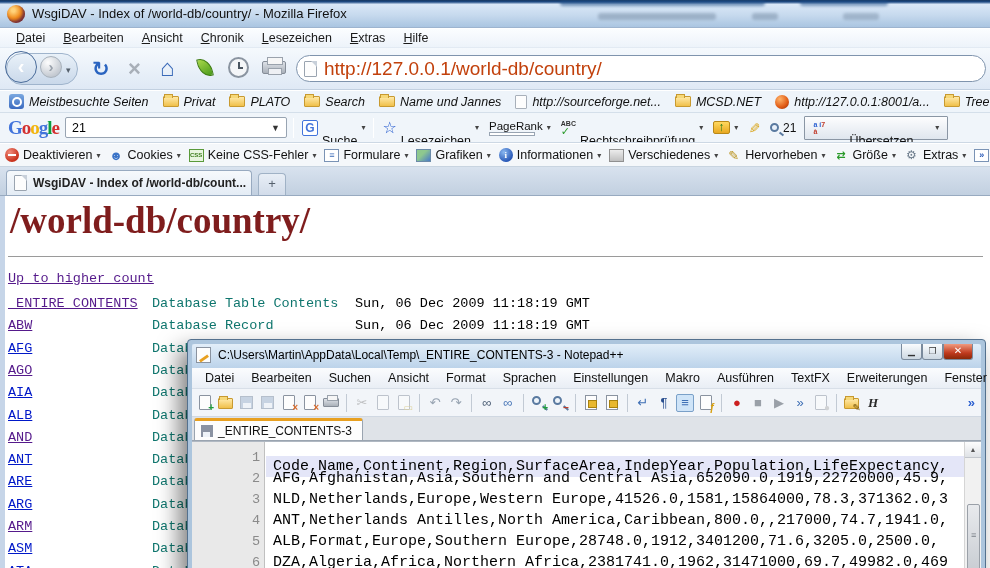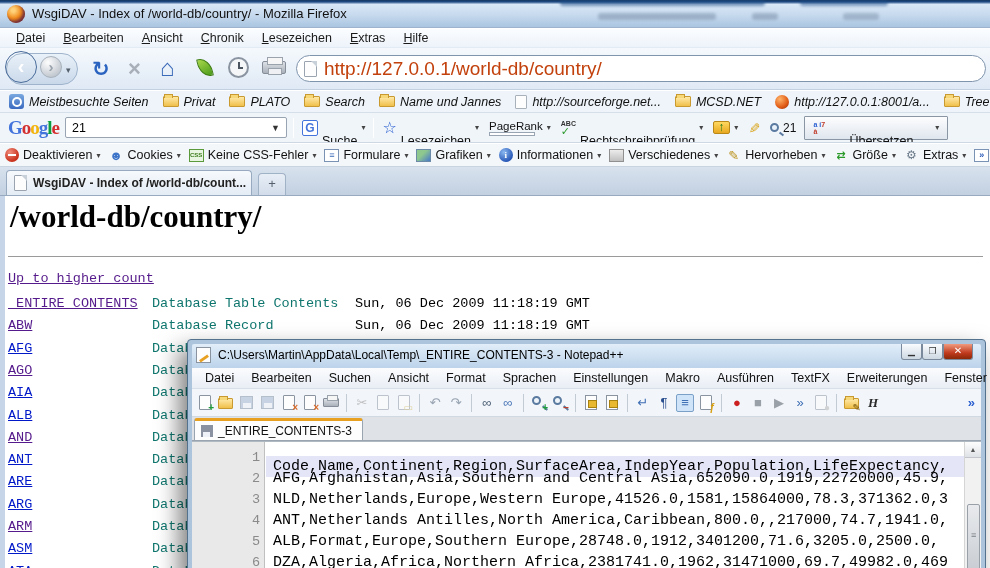--- a/index.html
+++ b/index.html
@@ -123,21 +123,21 @@
     background:linear-gradient(180deg,#f6f9fc,#e4ecf5); border:1px solid #98aac0; border-bottom:none;
     border-radius:4px 4px 0 0; display:flex; align-items:center; padding-left:7px; gap:6px; }
   .fx-tab-label { font-size:12px; font-weight:bold; color:#222; white-space:nowrap; overflow:hidden; }
   .fx-newtab { position:absolute; left:258px; bottom:0; width:28px; height:22px;
     background:linear-gradient(180deg,#e8eef6,#d2dcea); border:1px solid #a0b2c6; border-bottom:none;
     border-radius:4px 4px 0 0; text-align:center; line-height:20px; font-size:13px; color:#55606c; }
 
   .fx-content { position:absolute; left:0; top:196px; width:990px; height:372px; background:#fff;
     border-left:5px solid #c6d5e8; overflow:hidden; }
   .page-h1 { position:absolute; left:5px; top:3px; font-family:"Liberation Serif",serif;
-    font-size:31px; font-weight:bold; color:#000000; }
+    font-size:37px; font-weight:bold; color:#7f1d1d; }
   .page-hr { position:absolute; left:3px; top:60px; width:975px; height:2px;
     border-top:1px solid #9a9a9a; border-bottom:1px solid #fff; }
   .mono { font-family:"Liberation Mono","DejaVu Sans Mono",monospace; }
   .up-link { position:absolute; left:3px; top:75px; font-size:13.5px; color:#551A8B; text-decoration:underline; }
   .dir-row { position:absolute; left:0; width:990px; height:22px; font-size:13.5px; }
   .dir-link { position:absolute; left:3px; color:#0018c8; text-decoration:underline; }
   .dir-link.visited { color:#551A8B; }
   .dir-type { position:absolute; left:147px; color:#0f766e; }
   .dir-date { position:absolute; left:350px; color:#000; }
 

